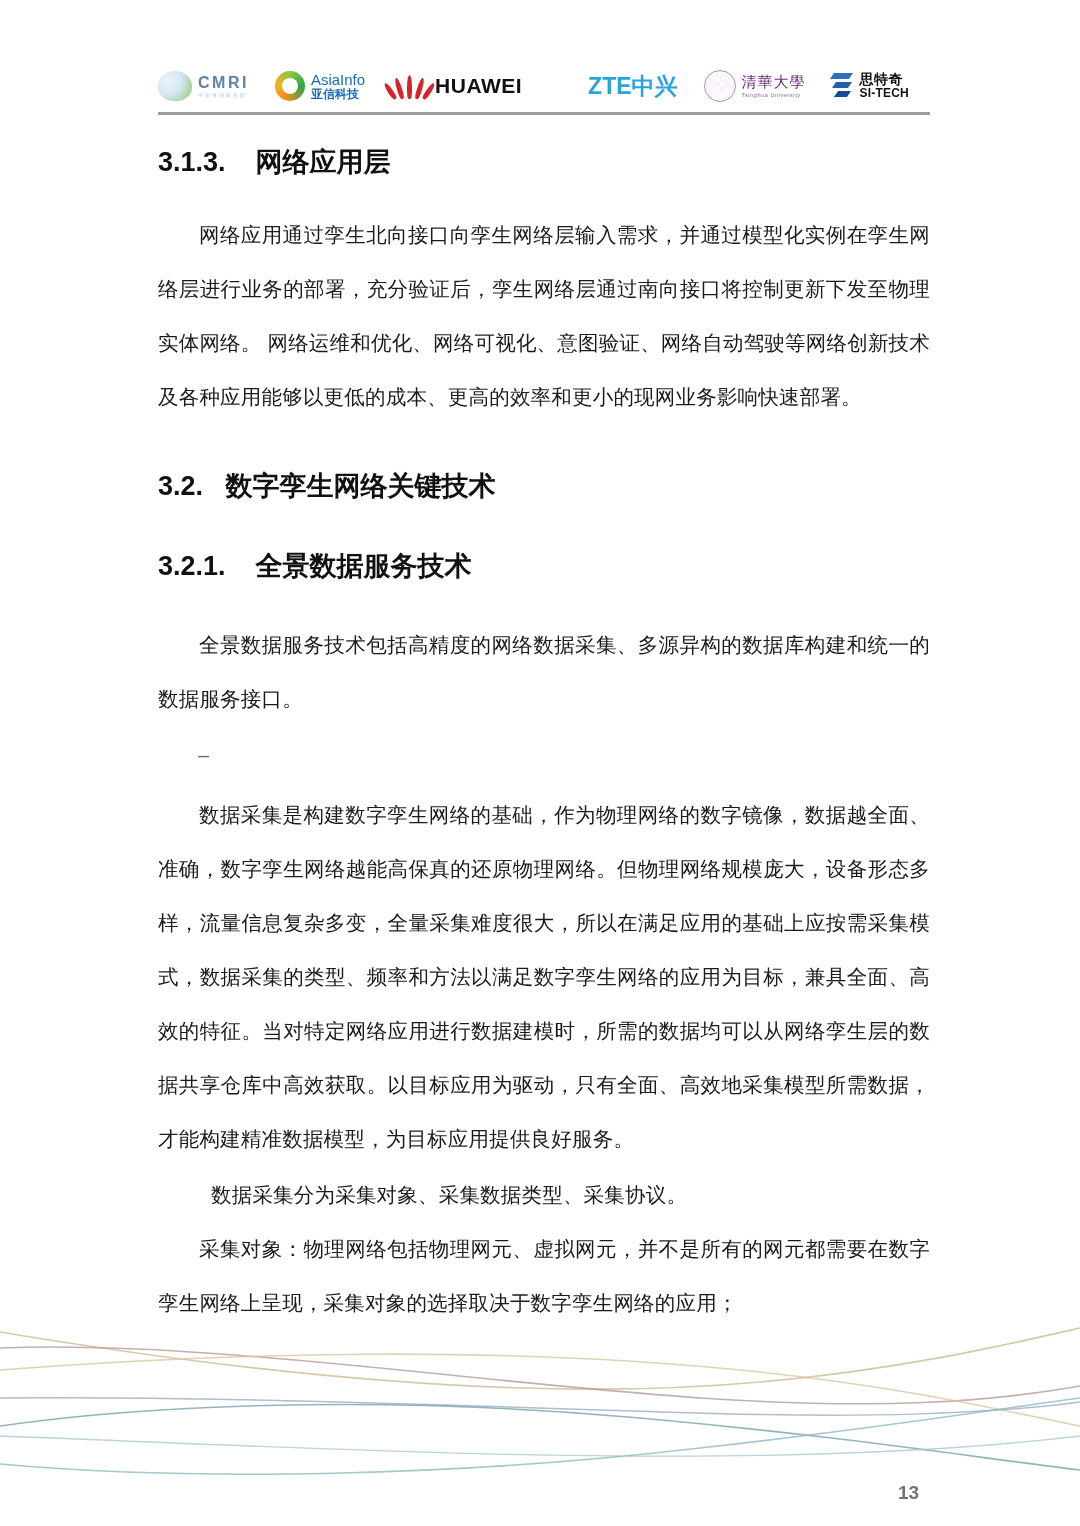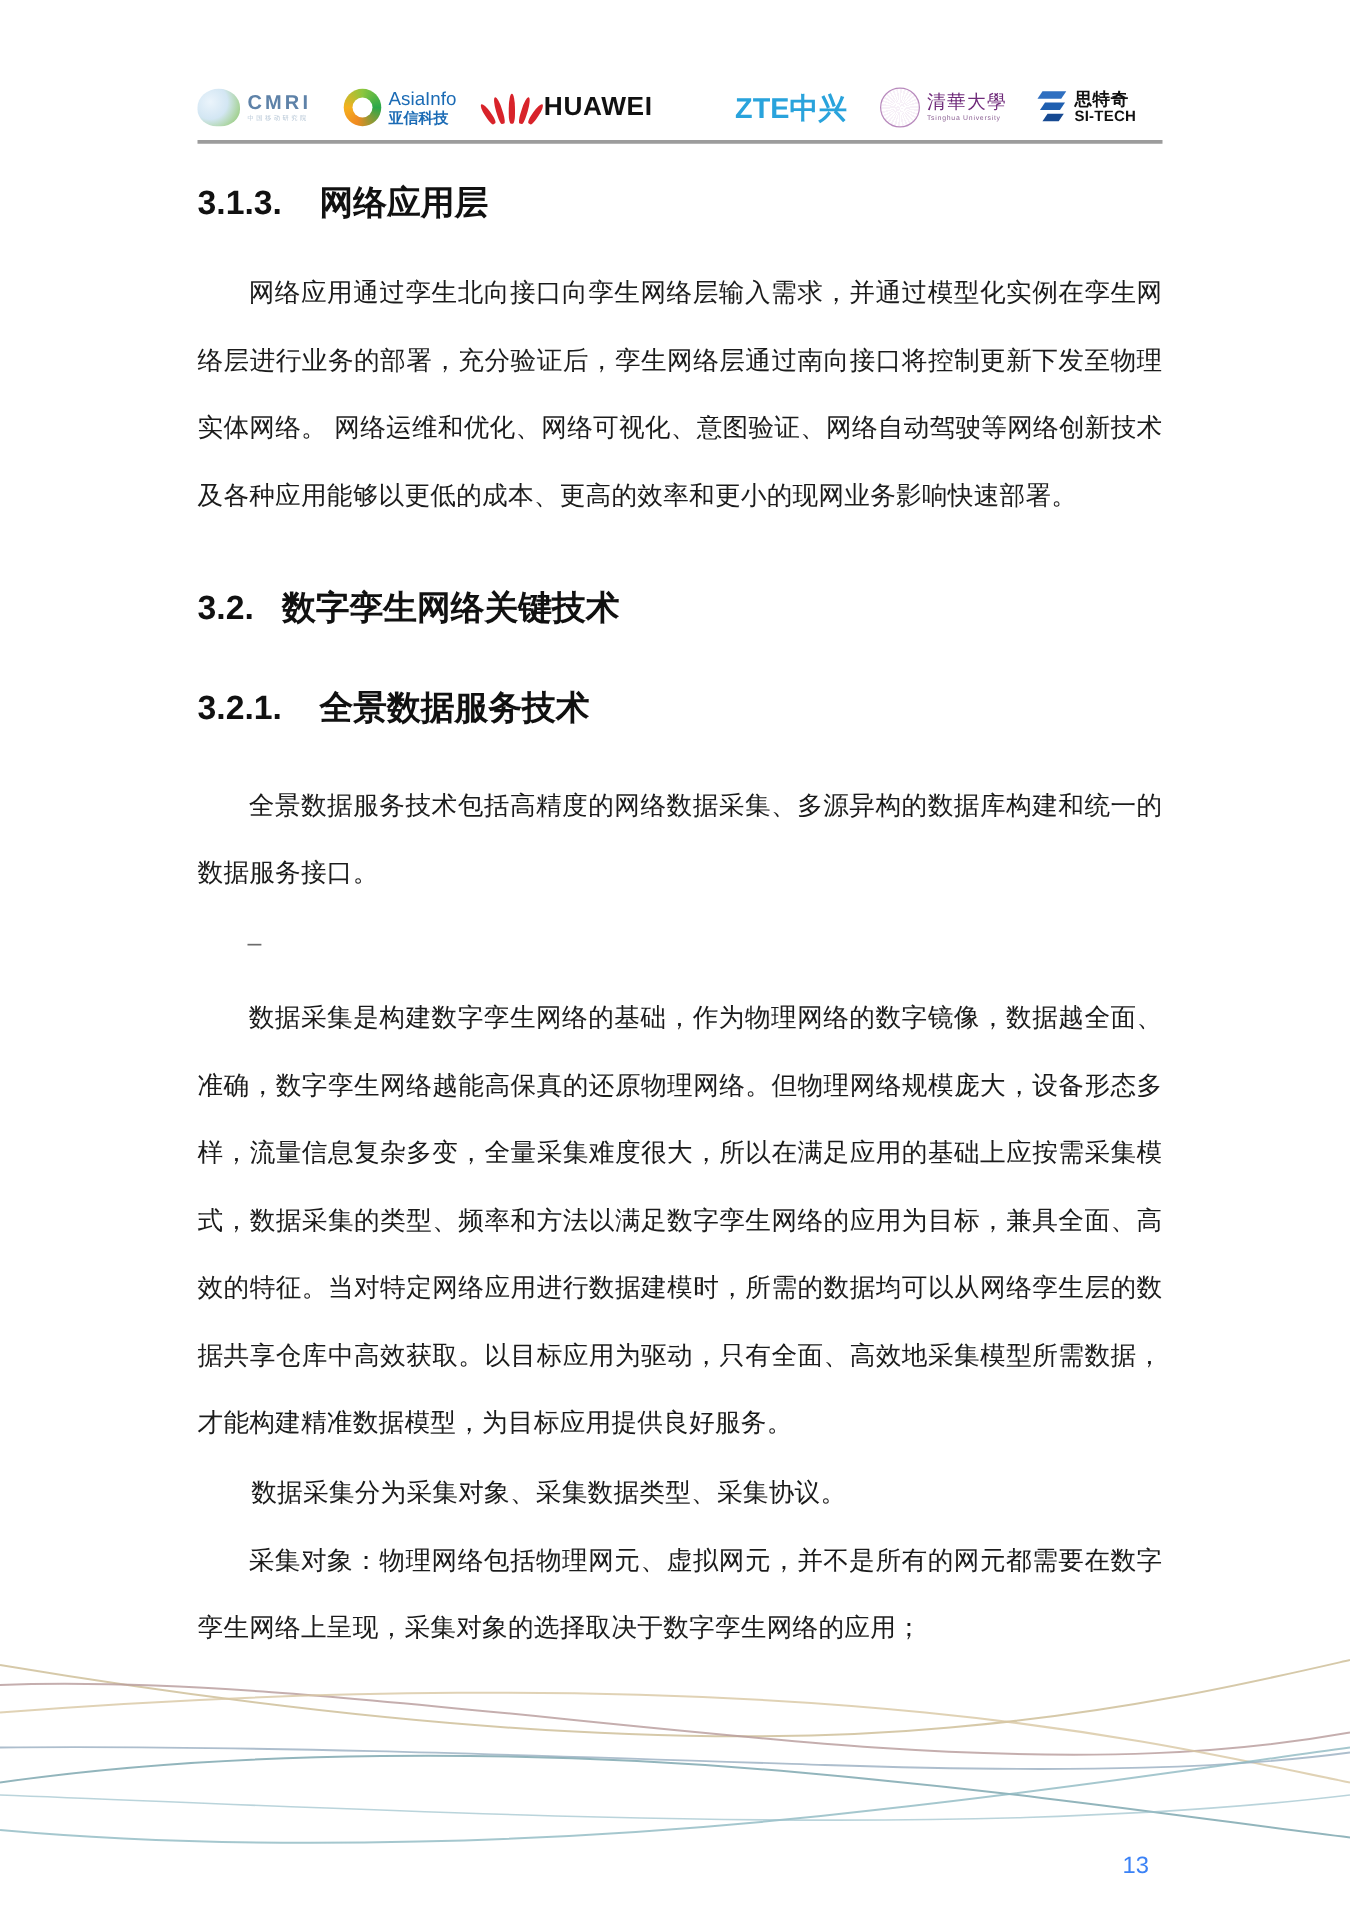--- a/index.html
+++ b/index.html
@@ -107,39 +107,39 @@
   }
   .bullet-dash{color:#6c6c6c;font-size:20px;}
 
   .blk-3-1-3{position:absolute;left:0;top:16px;}
   .p1{position:absolute;left:0;top:80px;width:772px;}
   .blk-3-2{position:absolute;left:0;top:340px;}
   .blk-3-2-1{position:absolute;left:0;top:420px;}
   .p2{position:absolute;left:0;top:490px;width:772px;}
   .b1{position:absolute;left:0;top:600px;width:772px;}
   .p3{position:absolute;left:0;top:660px;width:772px;}
-  .p4{position:absolute;left:2px;top:1040px;width:772px;}
+  .p4{position:absolute;left:12px;top:1040px;width:772px;}
   .p5{position:absolute;left:0;top:1094px;width:772px;}
 
   
   .waves{position:absolute;left:0;bottom:0;width:1080px;height:240px;}
 
   
   .watermark{
     position:absolute;right:22px;bottom:30px;
     display:flex;align-items:center;gap:10px;opacity:.42;
   }
   .wechat-icon{width:42px;height:32px;position:relative;}
   .wm-text{
     font-size:27px;color:#7f8fa0;letter-spacing:2px;
     font-family:"Liberation Serif","DejaVu Serif",serif;
   }
   .page-number{
     position:absolute;left:898px;top:1482px;
-    font-size:19px;font-weight:400;color:#3b82f6;
+    font-size:19px;font-weight:700;color:#737373;
   }
 </style>
 </head>
 <body>
 
 <div class="page">
 
   <div class="header">
     <div class="logo-strip">
 

